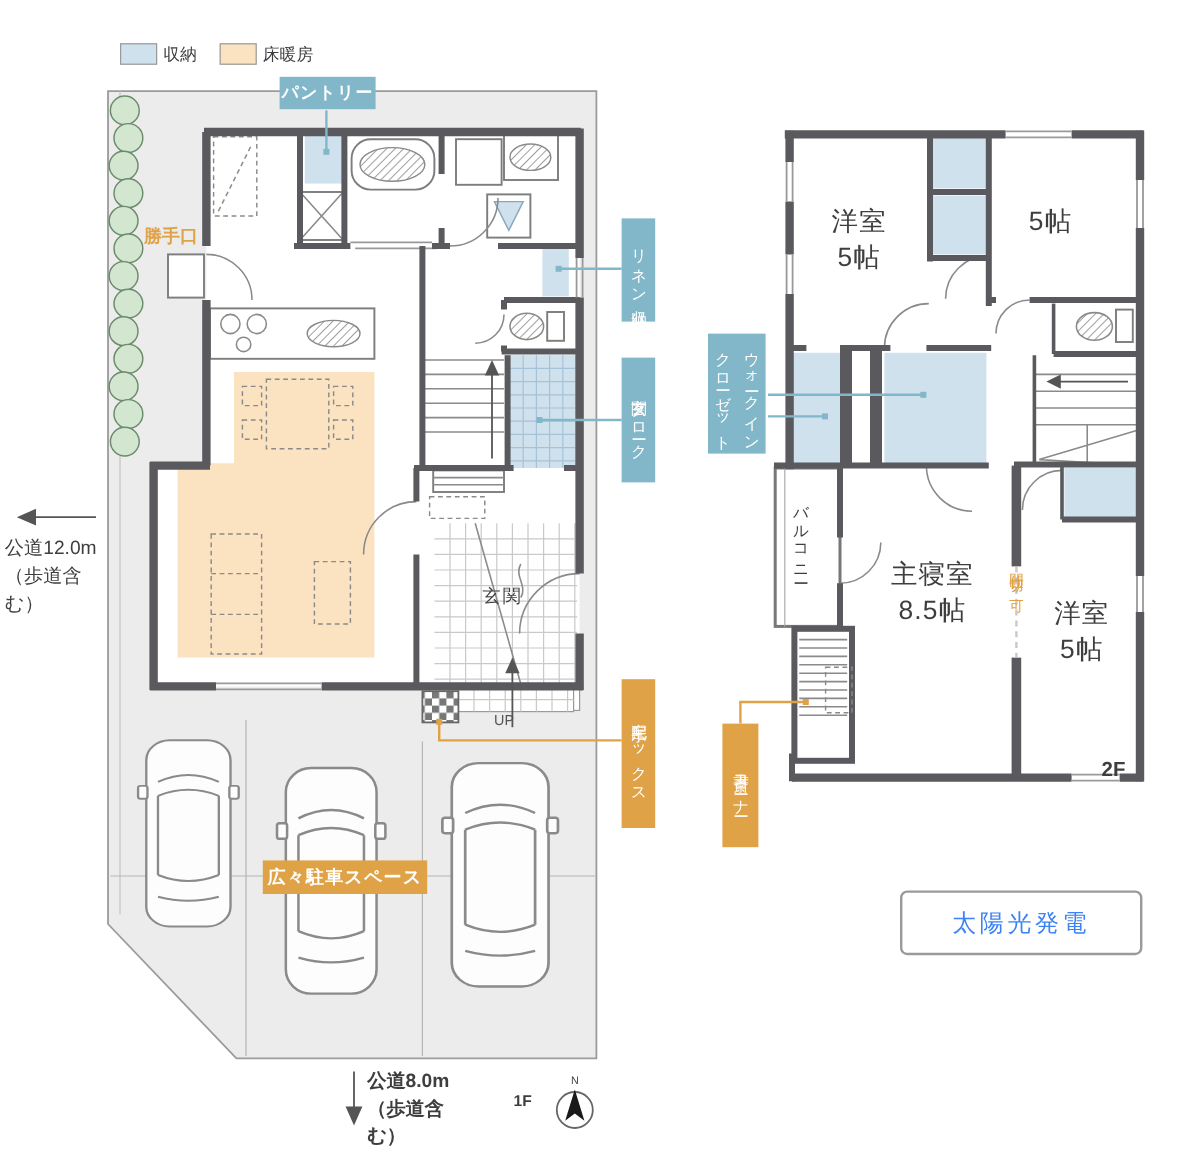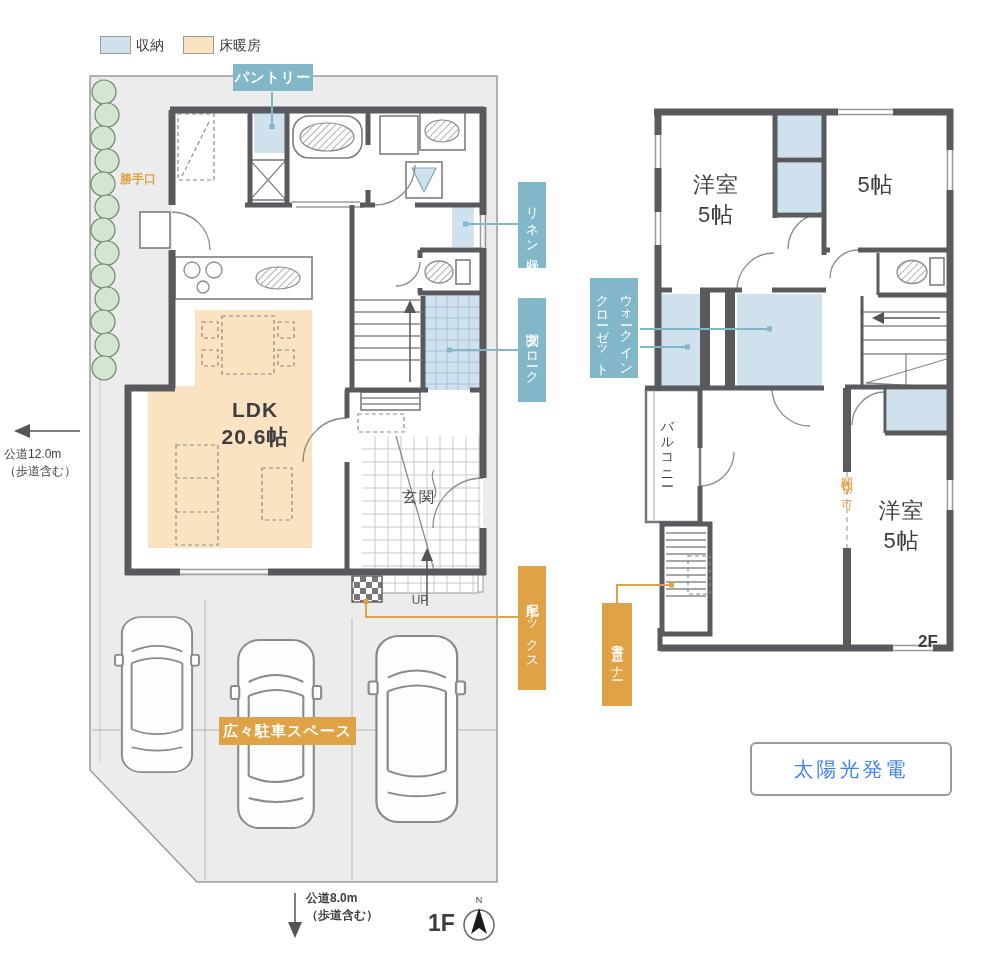--- a/index.html
+++ b/index.html
@@ -9,27 +9,27 @@
   .abs{position:absolute;}
   .preline{white-space:pre-line;}
   .callout-h{display:flex;align-items:center;justify-content:center;
              background:var(--teal);color:#fff;font-size:14px;letter-spacing:1px;font-weight:bold;}
   .callout-v{display:flex;align-items:center;justify-content:center;
              writing-mode:vertical-rl;background:var(--teal);color:#fff;
              font-size:13px;letter-spacing:2px;}
   .callout-v.orange,.callout-h.orange{background:var(--orange);}
   .vtext{writing-mode:vertical-rl;letter-spacing:2px;}
   .room-label{text-align:center;font-size:22px;line-height:1.35;letter-spacing:1px;}
-  .small-label{font-size:12px;line-height:1.45;}
+  .small-label{font-size:16px;line-height:1.45;}
   .legend-swatch{width:31px;height:18px;border:1px solid #9a9a9a;box-sizing:border-box;}
   .legend-text{font-size:14px;}
   #ldk-label{font-size:21px;font-weight:600;line-height:1.3;text-align:center;letter-spacing:1px;}
   #solar-badge{display:flex;align-items:center;justify-content:center;border:2px solid #9a9a9a;
                border-radius:6px;font-size:20px;letter-spacing:3px;color:#3b82f6;background:#fff;}
-  .floor-tag{font-size:23px;font-weight:600;}
+  .floor-tag{font-size:13px;font-weight:600;}
   
   .w7{stroke:var(--wall);stroke-width:7;fill:none;}
   .w5{stroke:var(--wall);stroke-width:5;fill:none;}
   .w3{stroke:var(--wall);stroke-width:3;fill:none;}
   .thin{stroke:#8a8a8a;stroke-width:1.3;fill:none;}
   .thin2{stroke:#999;stroke-width:1.5;fill:none;}
   .fix{stroke:#7d7d7d;stroke-width:1.6;fill:#fff;}
   .dash{stroke:#8a8a8a;stroke-width:1.2;fill:none;stroke-dasharray:4 3;}
   .tile{stroke:#c9c9c9;stroke-width:1;fill:none;}
   .btile{stroke:#a7c2d6;stroke-width:1;fill:none;}
@@ -319,41 +319,41 @@
     <polygon points="479,908 471,934 479,928 487,934" fill="#1a1a1a"></polygon>
   </g>
 </svg>
 
   <div class="abs legend-swatch" style="left:100px;top:36px;background:var(--storage);"></div>
   <div class="abs legend-text" style="left:136px;top:37px;text-align:center;">収納</div>
   <div class="abs legend-swatch" style="left:183px;top:36px;background:var(--floor-heating);"></div>
   <div class="abs legend-text" style="left:219px;top:37px;">床暖房</div>
 
   <div class="abs callout-h" style="left:233px;top:64px;width:80px;height:27px;">パントリー</div>
-  <div class="abs" style="left:120px;top:171px;font-size:12px;color:var(--orange);font-weight:600;font-family:Liberation Serif, serif;">勝手口</div>
+  <div class="abs" style="left:120px;top:188px;font-size:15px;color:var(--orange);font-weight:600;font-family:Liberation Serif, serif;">勝手口</div>
   <div class="abs callout-v" style="left:518px;top:182px;width:28px;height:86px;">リネン収納</div>
   <div class="abs callout-v" style="left:518px;top:298px;width:28px;height:104px;">玄関クローク</div>
   <div class="abs callout-v orange" style="left:518px;top:566px;width:28px;height:124px;">宅配ボックス</div>
   <div class="abs callout-h orange" style="left:219px;top:717px;width:137px;height:28px;font-size:15px;">広々駐車スペース</div>
 
-  <div id="ldk-label" class="abs preline" style="left:185px;top:396px;width:140px;">LDK
-20.6帖</div>
   <div class="abs" style="left:402px;top:488px;font-size:15px;letter-spacing:2px;">玄関</div>
   <div class="abs" style="left:398px;top:593px;width:44px;text-align:center;font-size:12px;color:#555;">UP</div>
 
   <div class="abs small-label preline" style="left:4px;top:446px;width:95px;">公道12.0m
 （歩道含む）</div>
   <div class="abs small-label preline" style="left:306px;top:890px;width:95px;font-weight:bold;">公道8.0m
 （歩道含む）</div>
   <div class="abs floor-tag" style="left:428px;top:910px;">1F</div>
   <div class="abs" style="left:471px;top:895px;width:16px;text-align:center;font-size:9px;color:#444;">N</div>
 
   <div class="abs room-label preline" style="left:676px;top:170px;width:80px;">洋室
 5帖</div>
   <div class="abs room-label" style="left:838px;top:170px;width:75px;">5帖</div>
+  <div class="abs room-label preline" style="left:727px;top:464px;width:100px;">主寝室
+8.5帖</div>
   <div class="abs room-label preline" style="left:864px;top:496px;width:75px;">洋室
 5帖</div>
   <div class="abs vtext" style="left:658px;top:412px;height:105px;font-size:13px;">バルコニー</div>
   <div class="abs callout-v preline" style="left:590px;top:278px;width:48px;height:100px;line-height:24px;">ウォークイン
 クローゼット</div>
   <div class="abs vtext" style="left:838px;top:468px;height:85px;font-size:12px;color:var(--orange);">間仕切り可</div>
   <div class="abs callout-v orange" style="left:602px;top:603px;width:30px;height:103px;">書斎コーナー</div>
   <div class="abs floor-tag" style="left:918px;top:632px;font-size:17px;">2F</div>
 
   <div id="solar-badge" class="abs" style="left:750px;top:742px;width:198px;height:50px;">太陽光発電</div>

